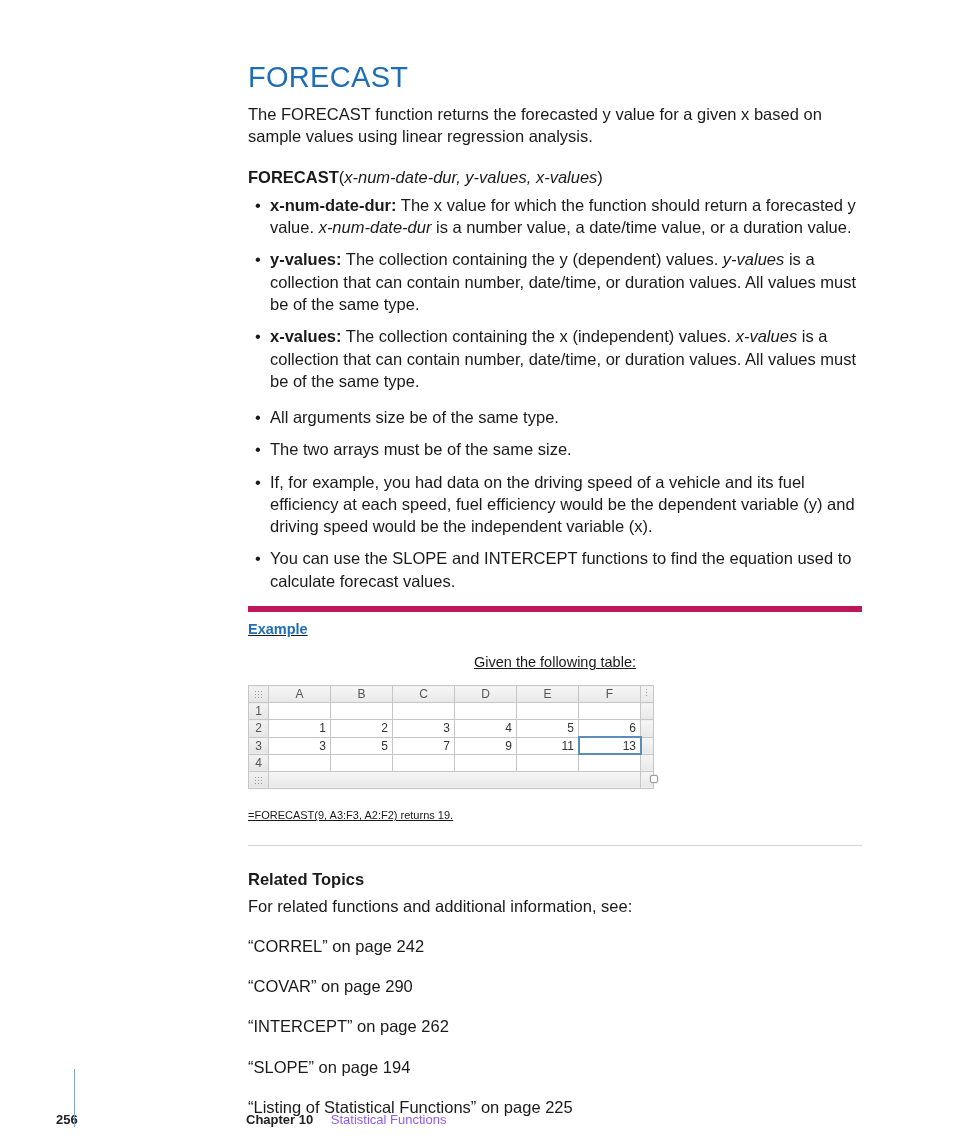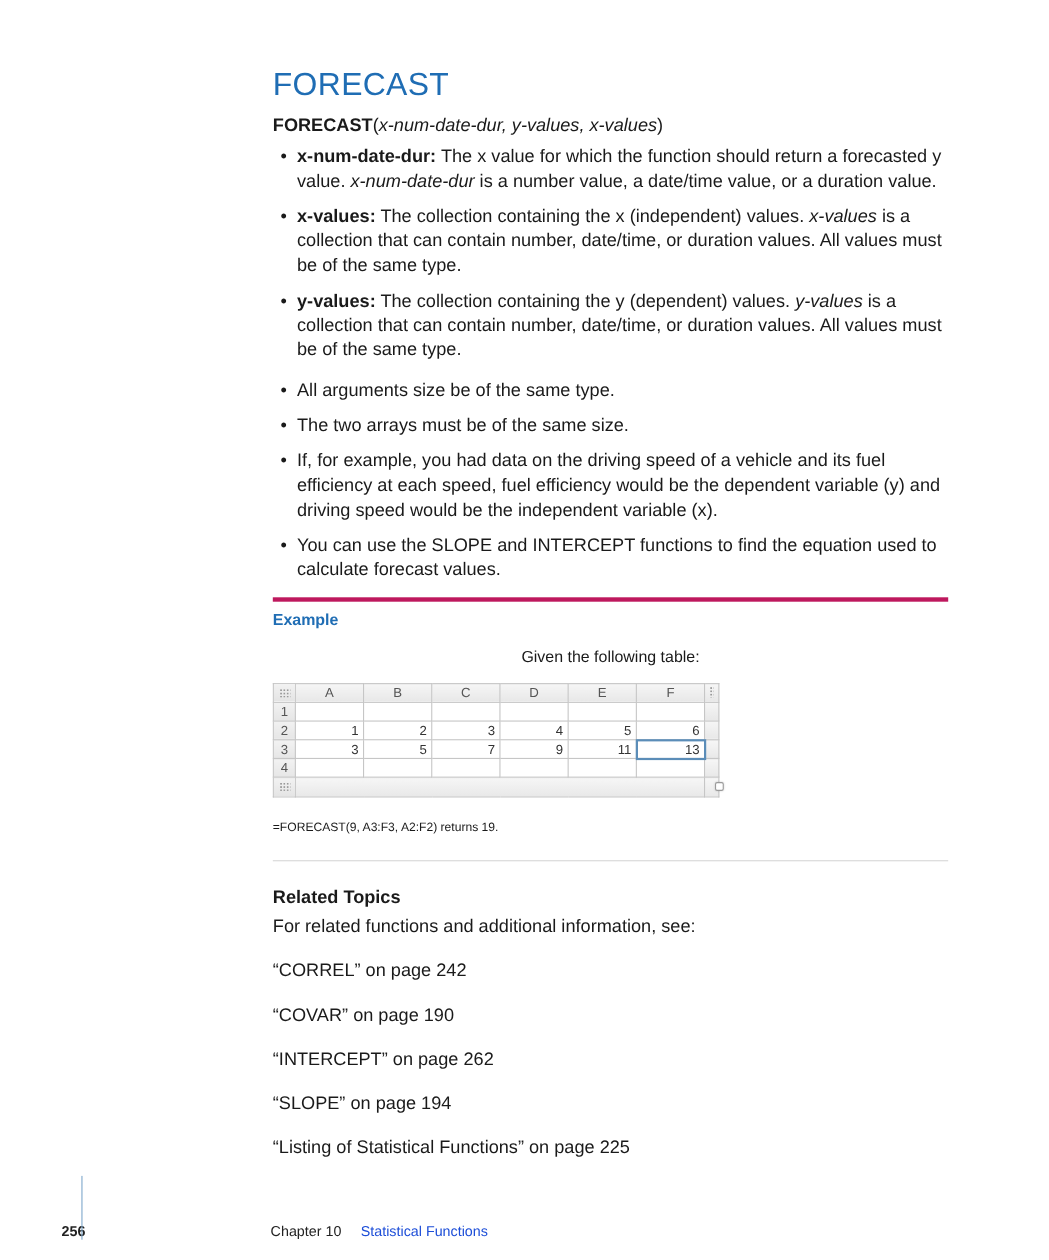--- a/index.html
+++ b/index.html
@@ -65,24 +65,25 @@
     padding-left: 22px;
     margin: 0 0 10px 0;
   }
   .notes li::before {
     content: "•";
     position: absolute;
     left: 7px;
     top: 0;
   }
   .example-box {
-    border-top: 4px solid #be185d;
+    border-top: 6px solid #be185d;
     border-bottom: 1px solid #d6d6d6;
     padding: 8px 0 22px 0;
     margin: 10px 0 22px 0;
+    text-decoration: underline;
   }
   .example-title {
     color: #1f6db4;
     font-weight: 700;
     font-size: 14.5px;
     margin: 0 0 14px 0;
   }
   .example-intro {
     font-size: 14.5px;
     margin: 0 0 12px 0;
@@ -171,55 +172,56 @@
     position: absolute;
     left: 56px;
     font-weight: 700;
     color: #222;
   }
   .footer .chap {
     position: absolute;
     left: 246px;
     color: #222;
   }
-  .footer .chap b { font-weight: 400; text-align: right; }
-  .footer .chap .blue { color: #1d4ed8; margin-left: 14px; }
+  .footer .chap b { font-weight: 700; text-align: right; }
+  .footer .chap .blue { color: #8b5cf6; margin-left: 14px; }
   .footer-rule {
     position: absolute;
     left: 74px;
     bottom: 18px;
     width: 1px;
     height: 58px;
     background: #7fa7cc;
   }
 </style>
 </head>
 <body>
 
 <div class="page">
 
   <h1 class="title">FORECAST</h1>
 
+  <p class="intro">The FORECAST function returns the forecasted y value for a given x based on sample values using linear regression analysis.</p>
 
   <p class="syntax-line">
     <span class="fn-name">FORECAST</span><span>(</span><span class="fn-args">x-num-date-dur, y-values, x-values</span><span>)</span>
   </p>
 
   <ul class="params">
     <li>
       <span class="param-name">x-num-date-dur:</span>
       <span> </span><span>The x value for which the function should return a forecasted y value. </span><span class="inline-italic">x-num-date-dur</span><span> is a number value, a date/time value, or a duration value.</span>
     </li>
     <li>
+      <span class="param-name">y-values:</span>
+      <span> </span><span>The collection containing the y (dependent) values. </span><span class="inline-italic">y-values</span><span> is a collection that can contain number, date/time, or duration values. All values must be of the same type.</span>
+    </li>
+    <li>
       <span class="param-name">x-values:</span>
       <span> </span><span>The collection containing the x (independent) values. </span><span class="inline-italic">x-values</span><span> is a collection that can contain number, date/time, or duration values. All values must be of the same type.</span>
-    </li>
-    <li>
-      <span class="param-name">y-values:</span>
-      <span> </span><span>The collection containing the y (dependent) values. </span><span class="inline-italic">y-values</span><span> is a collection that can contain number, date/time, or duration values. All values must be of the same type.</span>
     </li>
   </ul>
 
   <ul class="notes">
     <li>All arguments size be of the same type.</li>
     <li>The two arrays must be of the same size.</li>
     <li>If, for example, you had data on the driving speed of a vehicle and its fuel efficiency at each speed, fuel efficiency would be the dependent variable (y) and driving speed would be the independent variable (x).</li>
     <li>You can use the SLOPE and INTERCEPT functions to find the equation used to calculate forecast values.</li>
   </ul>
 
@@ -290,21 +292,21 @@
       <div class="sel-handle"></div>
     </div>
 
     <div class="example-result">=FORECAST(9, A3:F3, A2:F2) returns 19.</div>
   </div>
 
   <div class="sec-head">Related Topics</div>
   <p class="related-intro">For related functions and additional information, see:</p>
 
   <p class="ref">“CORREL” on page 242</p>
-  <p class="ref">“COVAR” on page 190</p>
+  <p class="ref">“COVAR” on page 290</p>
   <p class="ref">“INTERCEPT” on page 262</p>
   <p class="ref">“SLOPE” on page 194</p>
   <p class="ref">“Listing of Statistical Functions” on page 225</p>
 
   <div class="footer">
     <span class="pg">256</span>
     <span class="chap">
       <b>Chapter 10</b>
       <span class="blue">Statistical Functions</span>
     </span>

